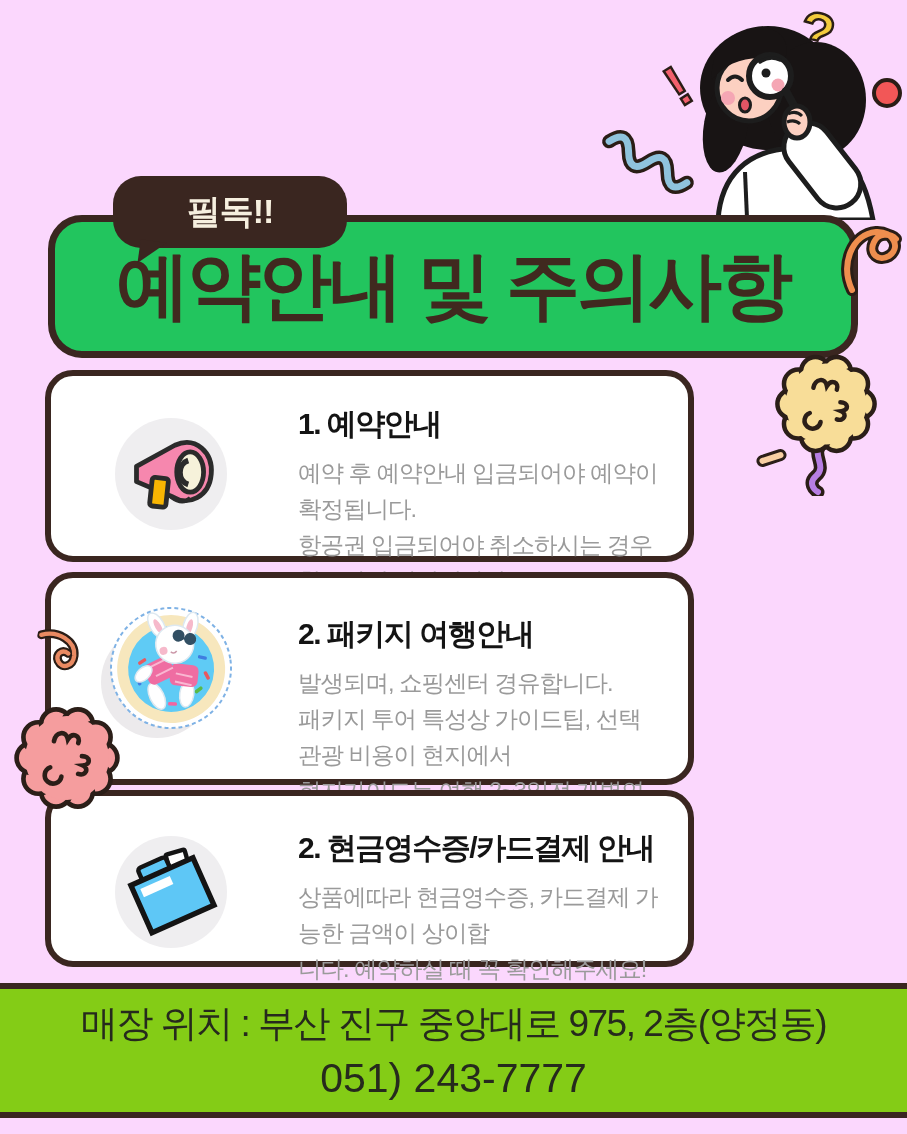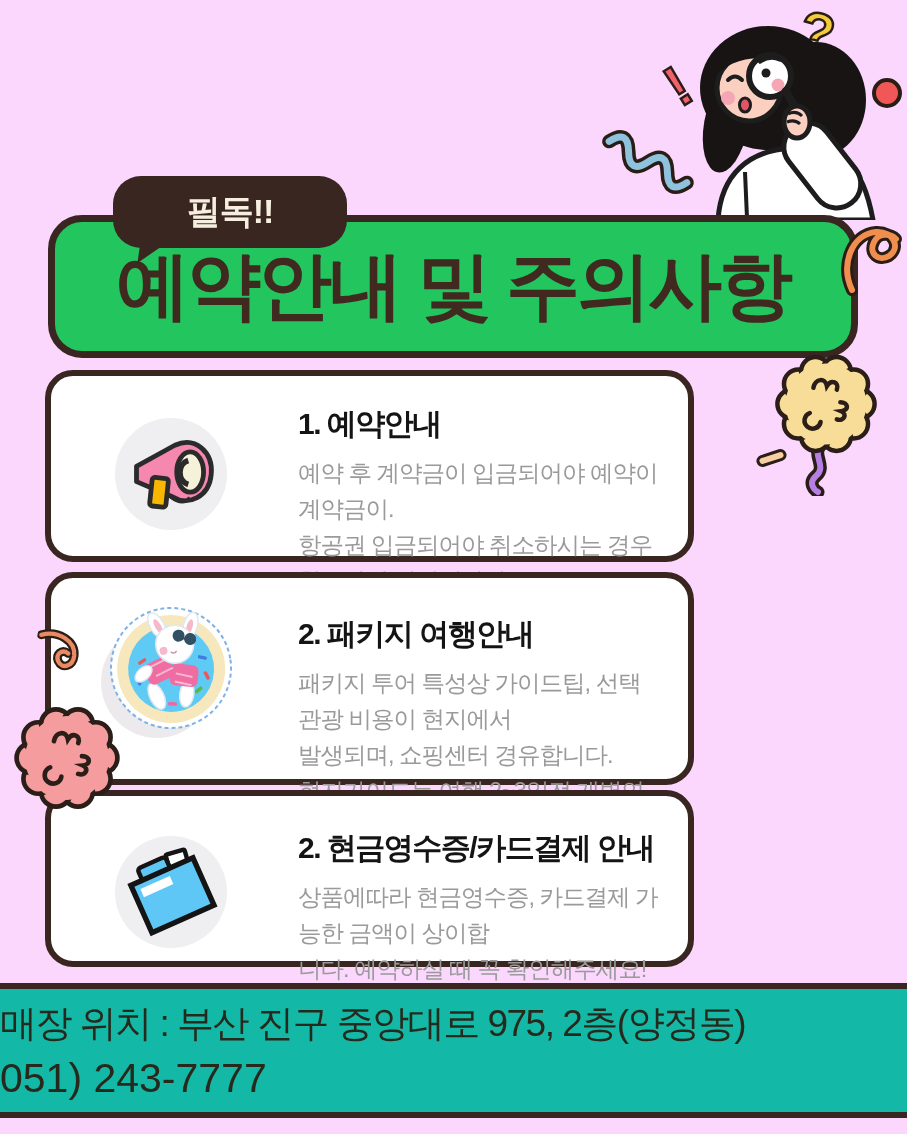--- a/index.html
+++ b/index.html
@@ -79,22 +79,22 @@
   .card-text{position:absolute;left:247px;right:30px;}
   .card-1 .card-text{top:28px;}
   .card-2 .card-text{top:36px;}
   .card-3 .card-text{top:32px;}
   .card-heading{font-size:30px;font-weight:800;color:#141414;letter-spacing:-1.5px;margin-bottom:10px;}
   .card-line{font-size:23.5px;color:#9a9a9a;letter-spacing:-1px;line-height:36px;}
 
   
   .footer{
     position:absolute;left:0;top:983px;width:907px;height:135px;
-    background:#14b8a6;border-top:6px solid #3a2620;border-bottom:6px solid #3a2620;
-    box-sizing:border-box;display:flex;flex-direction:column;
+    background:#84cc16;border-top:6px solid #3a2620;border-bottom:6px solid #3a2620;
+    box-sizing:border-box;display:flex;flex-direction:column;align-items:center;
     justify-content:center;gap:6px;z-index:4;
   }
   .footer .loc{font-size:37px;color:#262a1d;letter-spacing:-1.5px;}
   .footer .tel{font-size:41px;color:#262a1d;letter-spacing:0px;}
 
   .z-top{z-index:7;}
 </style>
 </head>
 <body>
 
@@ -210,21 +210,21 @@
       <svg width="92" height="82" viewBox="0 0 96 84">
         <path d="M12,34 L52,12 C74,2 92,20 90,42 C88,66 66,76 50,66 L12,50 Z" fill="#f687ae" stroke="#2b2b2b" stroke-width="5" stroke-linejoin="round"></path>
         <ellipse cx="68" cy="40" rx="14" ry="21" fill="#f6f2da" stroke="#2b2b2b" stroke-width="5"></ellipse>
         <path d="M66,28 a12,13 0 0 0 0,25" fill="none" stroke="#2b2b2b" stroke-width="6"></path>
         <rect x="27" y="46" width="17" height="30" rx="3" fill="#f8b502" stroke="#2b2b2b" stroke-width="5" transform="rotate(6 35 61)"></rect>
         <path d="M48,66 q12,9 20,1" fill="none" stroke="#2b2b2b" stroke-width="4"></path>
       </svg>
     </div>
     <div class="card-text">
       <div class="card-heading">1. 예약안내</div>
-      <div class="card-line">예약 후 계약금이 입금되어야 예약이 계약금이.</div>
+      <div class="card-line">예약 후 예약안내 입금되어야 예약이 확정됩니다.</div>
       <div class="card-line">항공권 입금되어야 취소하시는 경우 항공사의 약관에따라</div>
       <div class="card-line">취소 수수료가 발생됩니다.</div>
     </div>
   </section>
 
   <section class="card card-2">
     <div class="icon-shadow"></div>
     <div class="sticker">
       <svg width="136" height="136" viewBox="0 0 136 136">
         <circle cx="68" cy="70" r="60" fill="#ffffff" stroke="#7fb2e5" stroke-width="2" stroke-dasharray="4 3"></circle>
@@ -252,22 +252,22 @@
         <circle cx="75" cy="47" r="19" fill="#ffffff" stroke="#dde8f0" stroke-width="1.5"></circle>
         <circle cx="80" cy="39" r="6" fill="#324f63"></circle>
         <circle cx="91" cy="44" r="6" fill="#324f63"></circle>
         <path d="M84,42 l4,2" stroke="#324f63" stroke-width="2"></path>
         <circle cx="63" cy="52" r="4" fill="#f6b9cb"></circle>
         <path d="M70,54 q3,3 6,0" fill="none" stroke="#c9a" stroke-width="1.5"></path>
       </svg>
     </div>
     <div class="card-text">
       <div class="card-heading">2. 패키지 여행안내</div>
+      <div class="card-line">발생되며, 쇼핑센터 경유합니다.</div>
       <div class="card-line">패키지 투어 특성상 가이드팁, 선택관광 비용이 현지에서</div>
-      <div class="card-line">발생되며, 쇼핑센터 경유합니다.</div>
       <div class="card-line">현지가이드는 여행 2~3일전 개별연락드립니다.</div>
     </div>
   </section>
 
   <section class="card card-3">
     <div class="icon-circle">
       <svg width="86" height="84" viewBox="0 0 96 94" style="transform:rotate(-24deg);">
         <rect x="58" y="8" width="22" height="16" rx="2" fill="#ffffff" stroke="#141414" stroke-width="5" transform="rotate(8 69 16)"></rect>
         <path d="M28,8 h26 a4,4 0 0 1 4,4 v12 h-34 v-12 a4,4 0 0 1 4,-4 z" fill="#5ec7f6" stroke="#141414" stroke-width="5"></path>
         <rect x="10" y="22" width="76" height="58" fill="#5ec7f6" stroke="#141414" stroke-width="6"></rect>

